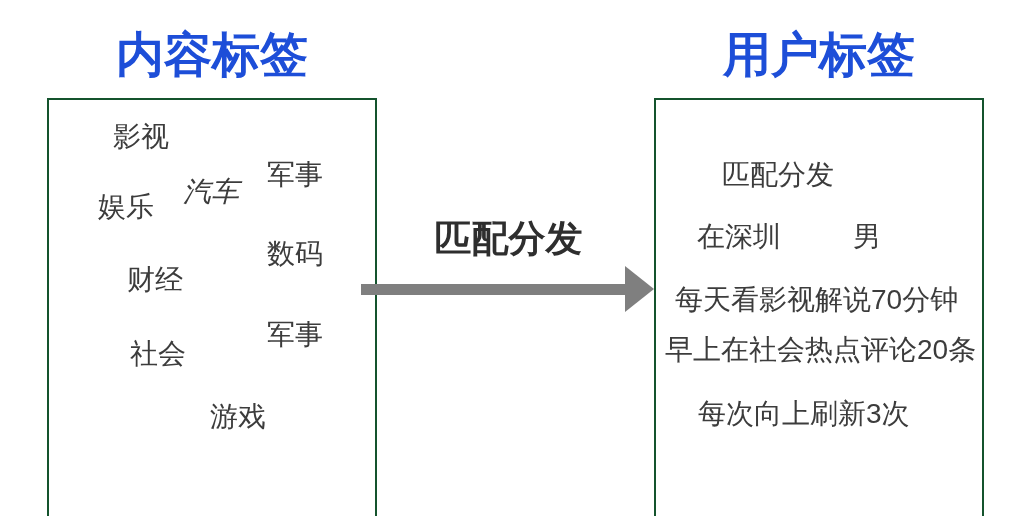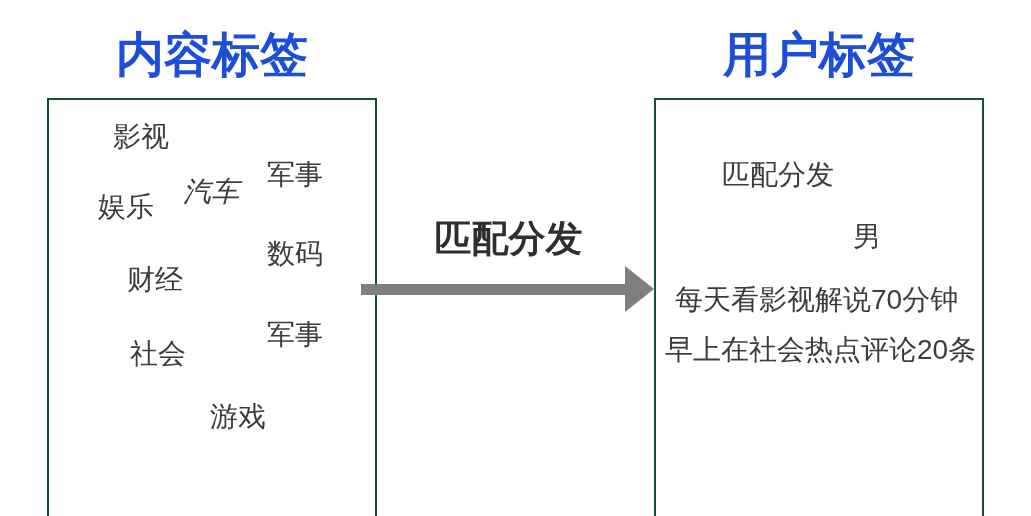--- a/index.html
+++ b/index.html
@@ -97,23 +97,25 @@
       <span class="tag" style="left: 49px; top: 93px;">娱乐</span>
       <span class="tag" style="left: 218px; top: 140px; text-align: right;">数码</span>
       <span class="tag" style="left: 78px; top: 166px;">财经</span>
       <span class="tag" style="left: 218px; top: 221px;">军事</span>
       <span class="tag" style="left: 81px; top: 240px;">社会</span>
       <span class="tag" style="left: 161px; top: 303px;">游戏</span>
     </div>
 
   <div class="box right-box">
       <span class="tag" style="left: 66px; top: 61px;">匹配分发</span>
+      <span class="tag" style="left: 41px; top: 123px;">在深圳</span>
       <span class="tag" style="left: 197px; top: 123px;">男</span>
       <span class="tag" style="left: 19px; top: 186px;">每天看影视解说70分钟</span>
       <span class="tag" style="left: 9px; top: 236px;">早上在社会热点评论20条</span>
+      <span class="tag" style="left: 42px; top: 300px;">每次向上刷新3次</span>
     </div>
 
   <div class="arrow-label">匹配分发</div>
 
   <div class="arrow-body"></div>
 
   <div class="arrow-head"></div>
 
 </div>
 

